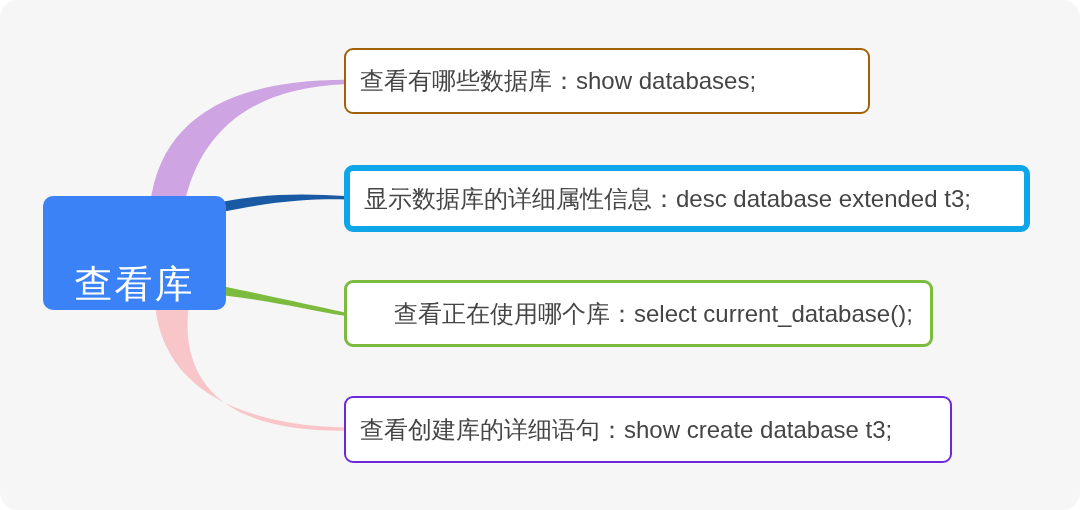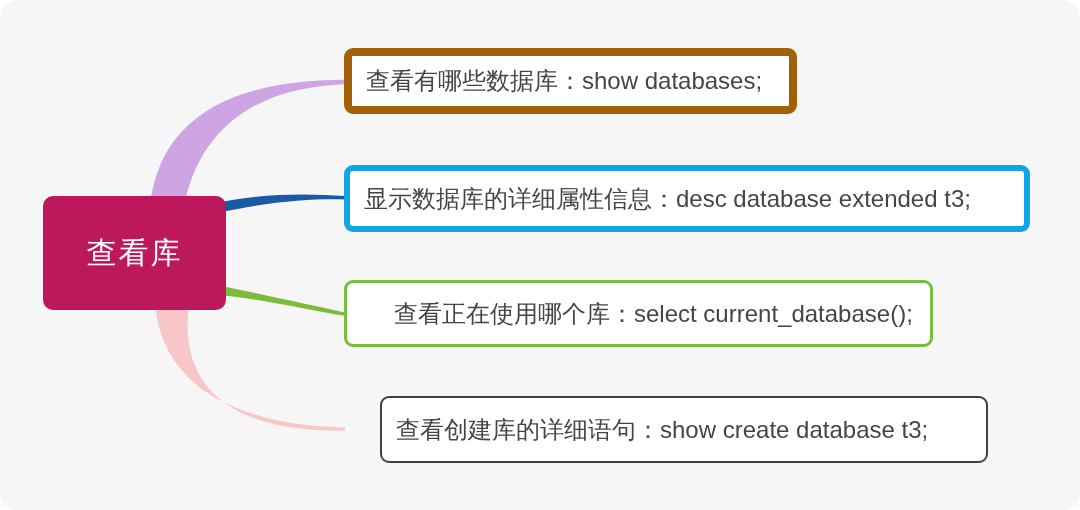--- a/index.html
+++ b/index.html
@@ -28,51 +28,51 @@
   .branch-blue   { fill: #1a5aa5; }
   .branch-green  { fill: #7cbb3e; }
   .branch-pink   { fill: #f8c5c8; }
 
   .root-node {
     position: absolute;
     left: 43px;
     top: 196px;
     width: 183px;
     height: 114px;
-    background: #be185d;
+    background: #3b82f6;
     border-radius: 10px;
     z-index: 3;
     display: flex;
-    align-items: center;
+    align-items: flex-end;
     justify-content: center;
     color: #ffffff;
-    font-size: 30px;
+    font-size: 38px;
     letter-spacing: 2px;
     cursor: default;
   }
   .topic {
     position: absolute;
     left: 344px;
     background: #ffffff;
     border-radius: 9px;
     z-index: 2;
     display: flex;
     align-items: center;
     box-sizing: border-box;
     padding-left: 14px;
     padding-right: 10px;
     font-size: 24px;
     color: #454545;
     white-space: nowrap;
     cursor: default;
   }
-  .topic-1 { top: 48px;  width: 453px; height: 66px; border: 8px solid #a16207; }
+  .topic-1 { top: 48px;  width: 526px; height: 66px; border: 2px solid #a16207; }
   .topic-2 { top: 165px; width: 686px; height: 67px; border: 6px solid #0ea5e9; }
   .topic-3 { top: 280px; width: 589px; height: 67px; border: 3px solid #7cbb3e; padding-left: 47px; }
-  .topic-4 { top: 396px; width: 608px; height: 67px; border: 2px solid #404040; margin-left: 36px; }
+  .topic-4 { top: 396px; width: 608px; height: 67px; border: 2px solid #6d28d9; }
 </style>
 </head>
 <body>
 
 <div class="canvas">
 
   <svg class="links" viewBox="0 0 1080 510" xmlns="http://www.w3.org/2000/svg" aria-hidden="true">
     <path class="branch-purple" d="M 150 206 C 160 116, 234 80, 345 79.8 L 345 84.2 C 244 88, 198 138, 184 206 Z"></path>
     <path class="branch-blue" d="M 224 201.5 C 272 192.5, 312 194, 345 196 L 345 199.4 C 312 198.6, 272 201.5, 224 211.5 Z"></path>
     <path class="branch-green" d="M 224 286.5 C 275 297, 315 306, 345 312.6 L 345 315.8 C 310 310.5, 270 300.5, 224 295.5 Z"></path>

